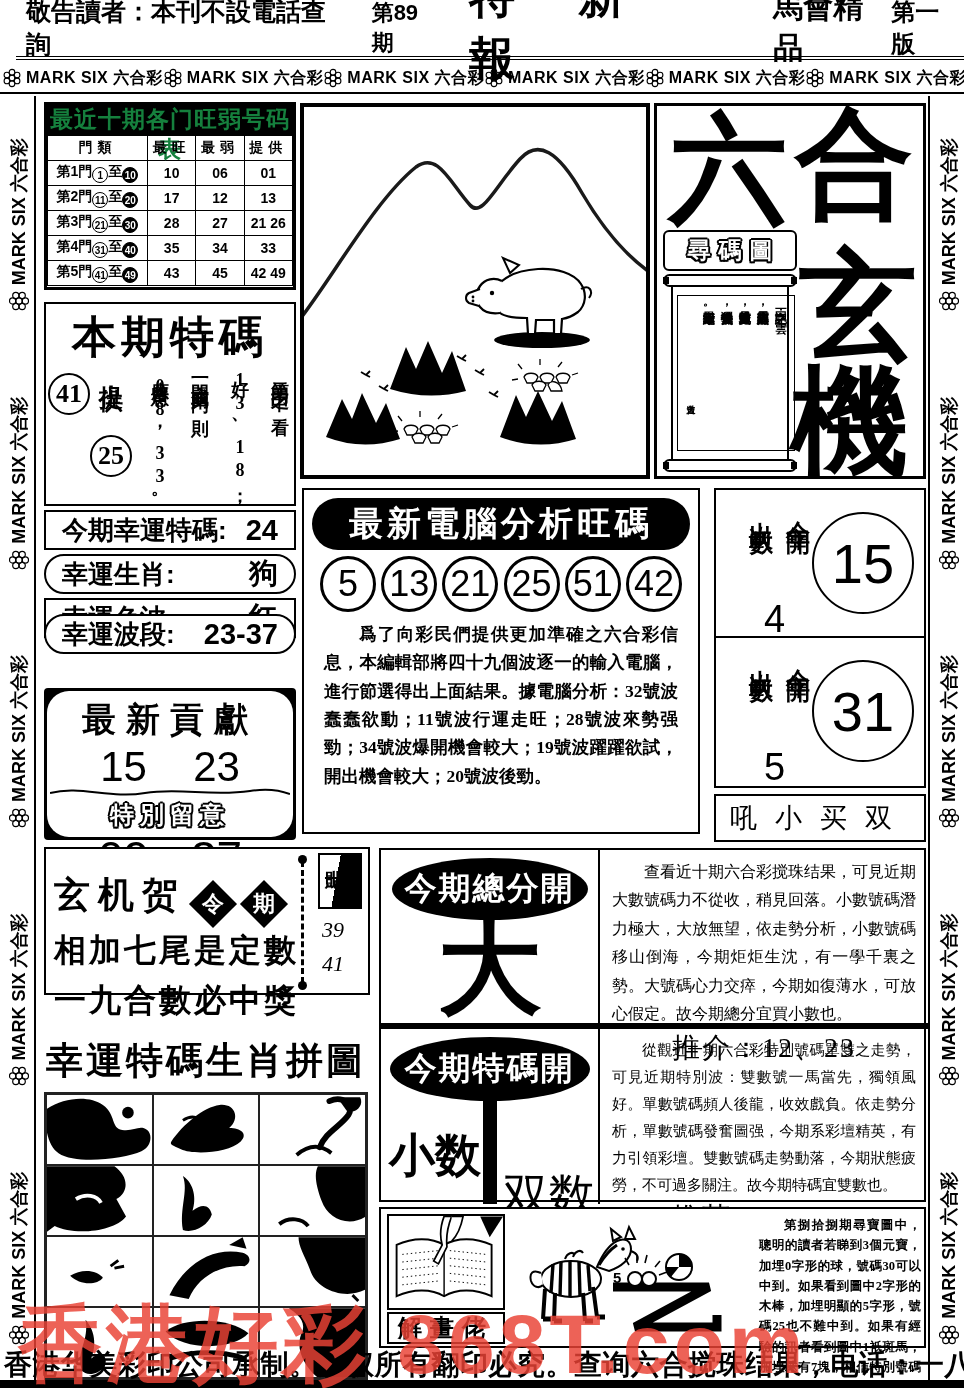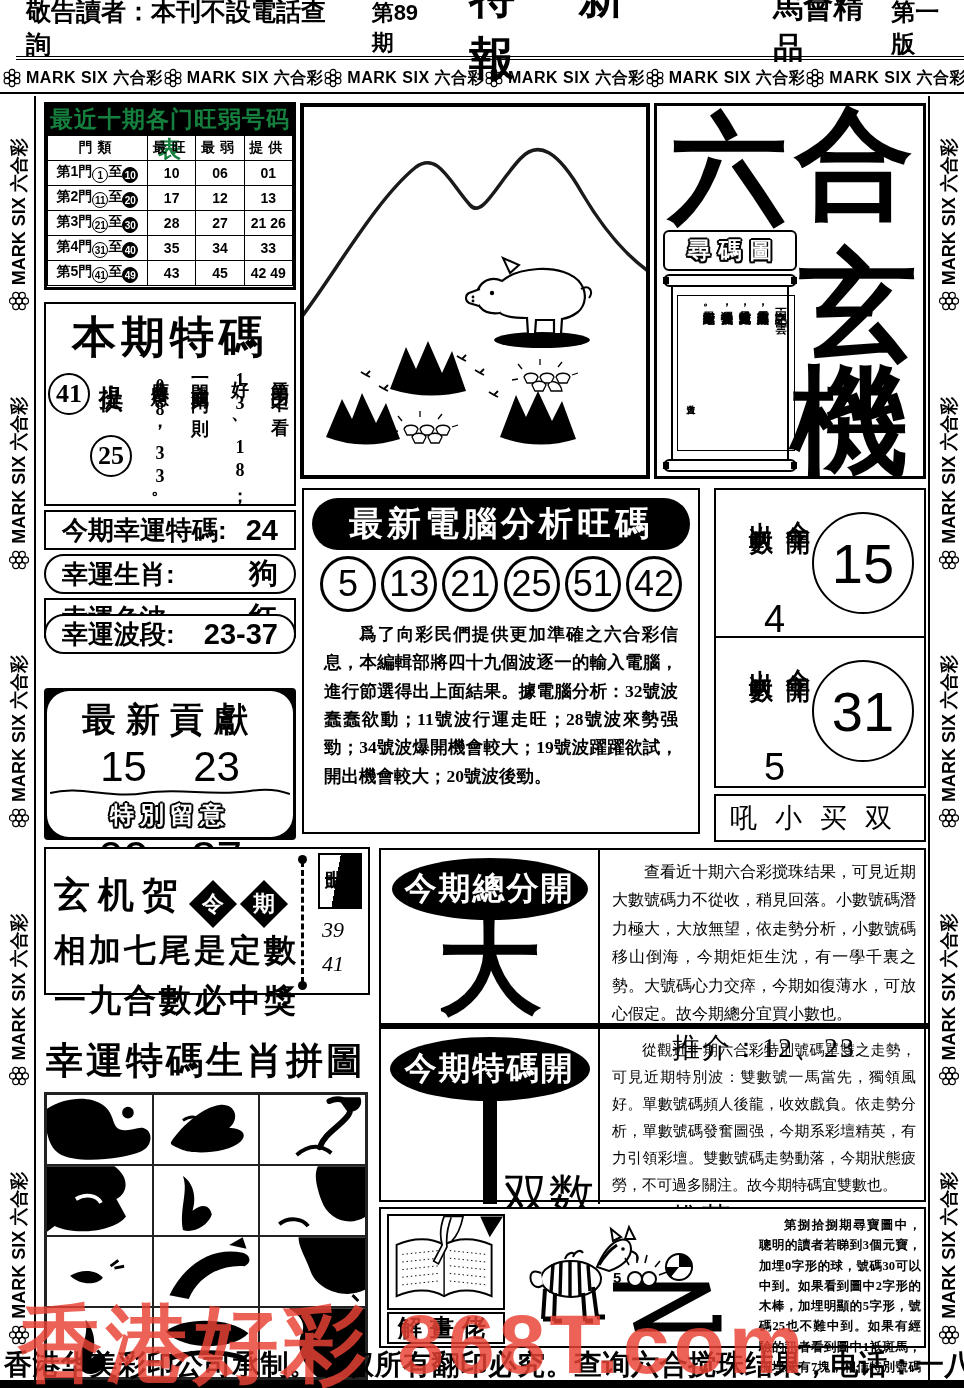--- a/index.html
+++ b/index.html
@@ -633,20 +633,21 @@
     </div>
 
     <div class="abs" style="left:219px;top:0;width:328px;height:173px;padding:8px 12px 0;">
       <div class="para">查看近十期六合彩搅珠结果，可見近期大數號碼力不從收，稍見回落。小數號碼潛力極大，大放無望，依走勢分析，小數號碼移山倒海，今期炬炬生沈，有一學千裏之勢。大號碼心力交瘁，今期如復薄水，可放心假定。故今期總分宜買小數也。</div>
       <div class="rec">推介：12、23</div>
     </div>
 
     <div class="abs" style="left:0;top:179px;width:217px;height:175px;text-align:center;">
       <div class="badge-ellipse" style="width:200px;height:64px;margin:8px auto 0;">今期特碼開</div>
       <div class="abs" style="left:102px;top:66px;width:14px;height:109px;background:#000;"></div>
+      <span class="abs serif" style="left:8px;top:96px;font-size:46px;font-weight:900;">小数</span>
       <span class="abs serif" style="left:122px;top:96px;font-size:46px;font-weight:400;margin-top:40px;">双数</span>
     </div>
 
     <div class="abs" style="left:219px;top:179px;width:328px;height:175px;padding:8px 12px 0;">
       <div class="para" style="font-size:15px;line-height:1.8;">從觀近十期六合彩特別號碼單雙之走勢，可見近期特別波：雙數號一馬當先，獨領風好。單數號碼頻人後龍，收效戲負。依走勢分析，單數號碼發奮圖强，今期系彩壇精英，有力引領彩壇。雙數號碼走勢動落，今期狀態疲勞，不可過多關注。故今期特碼宜雙數也。</div>
       <div class="rec">推荐：27、41</div>
     </div>
   </div>
 
   <div class="abs bx" style="left:379px;top:1207px;width:547px;height:141px;">

